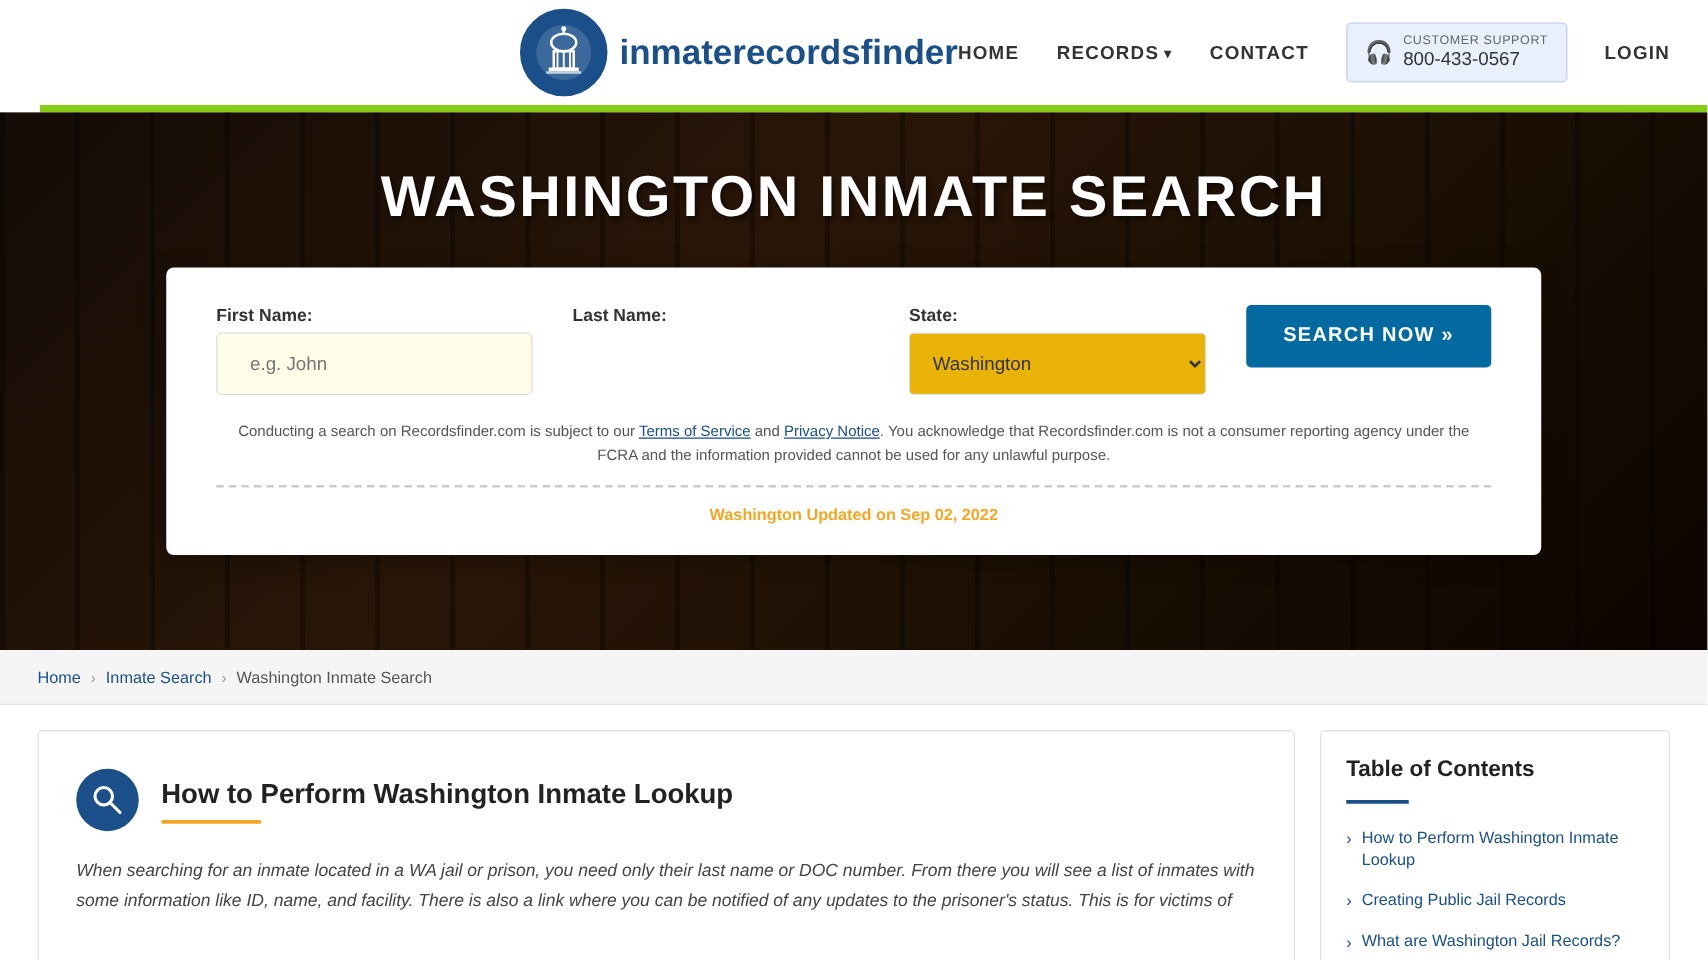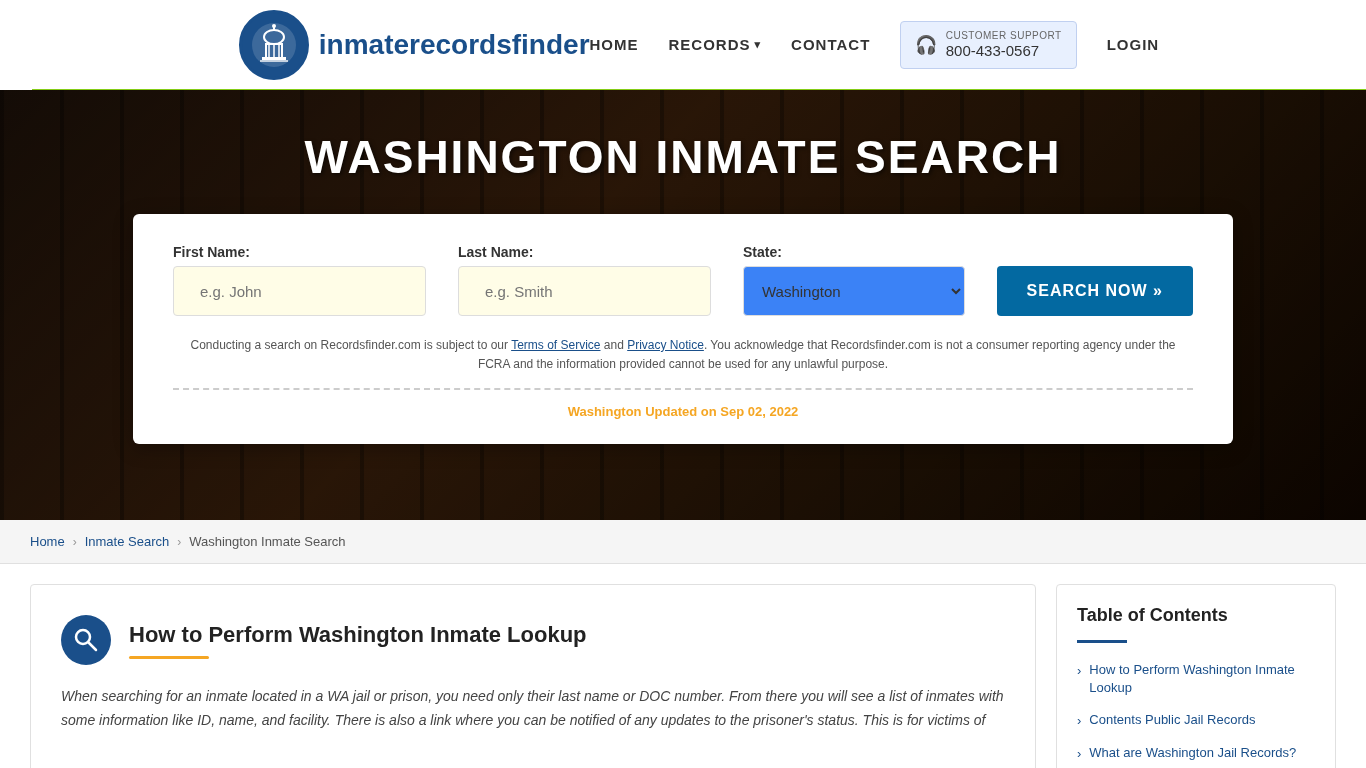--- a/index.html
+++ b/index.html
@@ -2,24 +2,24 @@
 <html><head>
   <meta charset="utf-8">
   <style>
     * { box-sizing: border-box; margin: 0; padding: 0; }
     body { font-family: Arial, sans-serif; font-size: 14px; color: #333; background: #fff; }
 
     
     .header {
       display: flex;
       align-items: center;
-      justify-content: center;
+      justify-content: flex-end;
       padding: 10px 30px;
       background: #fff;
-      border-bottom: 1px solid #84cc16;
+      border-bottom: 6px solid #84cc16;
       height: 90px;
       margin-left: 32px;
     }
     .logo-area {
       display: flex;
       align-items: center;
       gap: 10px;
     }
     .logo-circle {
       width: 70px;
@@ -159,21 +159,21 @@
       background: #f5c518;
       color: #333;
       font-weight: 700;
       font-size: 13px;
       padding: 6px 16px;
       border-radius: 20px;
     }
     .form-row {
       display: flex;
       gap: 32px;
-      align-items: flex-end;
+      align-items: flex-start;
       margin-bottom: 20px;
     }
     .form-group {
       display: flex;
       flex-direction: column;
       gap: 6px;
     }
     .form-group label {
       font-size: 14px;
       font-weight: 600;
@@ -190,21 +190,21 @@
       background: #fffde7;
       color: #999;
       outline: none;
       height: 50px;
     }
     .state-select {
       padding: 12px 14px;
       border: 1px solid #ddd;
       border-radius: 4px;
       font-size: 15px;
-      background: #3b82f6;
+      background: #eab308;
       color: #333;
       outline: none;
       height: 50px;
       width: 100%;
       cursor: pointer;
     }
     .search-btn {
       background: #0369a1;
       color: #fff;
       font-size: 16px;
@@ -417,21 +417,20 @@
 
   <div class="search-card">
 
     <div class="form-row">
       <div class="form-group first-name">
         <label>First Name:</label>
         <input class="form-input" type="text" placeholder="e.g. John" style="">
       </div>
       <div class="form-group last-name">
         <label>Last Name:</label>
-        <input class="form-input" type="text" placeholder="e.g. Smith" style="">
       </div>
       <div class="form-group state">
         <label>State:</label>
         <select class="state-select" id="state-select"><option value="Alabama">Alabama</option><option value="Alaska">Alaska</option><option value="Arizona">Arizona</option><option value="Arkansas">Arkansas</option><option value="California">California</option><option value="Colorado">Colorado</option><option value="Connecticut">Connecticut</option><option value="Delaware">Delaware</option><option value="Florida">Florida</option><option value="Georgia">Georgia</option><option value="Hawaii">Hawaii</option><option value="Idaho">Idaho</option><option value="Illinois">Illinois</option><option value="Indiana">Indiana</option><option value="Iowa">Iowa</option><option value="Kansas">Kansas</option><option value="Kentucky">Kentucky</option><option value="Louisiana">Louisiana</option><option value="Maine">Maine</option><option value="Maryland">Maryland</option><option value="Massachusetts">Massachusetts</option><option value="Michigan">Michigan</option><option value="Minnesota">Minnesota</option><option value="Mississippi">Mississippi</option><option value="Missouri">Missouri</option><option value="Montana">Montana</option><option value="Nebraska">Nebraska</option><option value="Nevada">Nevada</option><option value="New Hampshire">New Hampshire</option><option value="New Jersey">New Jersey</option><option value="New Mexico">New Mexico</option><option value="New York">New York</option><option value="North Carolina">North Carolina</option><option value="North Dakota">North Dakota</option><option value="Ohio">Ohio</option><option value="Oklahoma">Oklahoma</option><option value="Oregon">Oregon</option><option value="Pennsylvania">Pennsylvania</option><option value="Rhode Island">Rhode Island</option><option value="South Carolina">South Carolina</option><option value="South Dakota">South Dakota</option><option value="Tennessee">Tennessee</option><option value="Texas">Texas</option><option value="Utah">Utah</option><option value="Vermont">Vermont</option><option value="Virginia">Virginia</option><option value="Washington" selected="">Washington</option><option value="West Virginia">West Virginia</option><option value="Wisconsin">Wisconsin</option><option value="Wyoming">Wyoming</option></select>
       </div>
       <button class="search-btn">SEARCH NOW »</button>
     </div>
 
     <p class="disclaimer-text">
       Conducting a search on Recordsfinder.com is subject to our <a href="#">Terms of Service</a> and <a href="#">Privacy Notice</a>. You acknowledge that Recordsfinder.com is not a consumer reporting agency under the FCRA and the information provided cannot be used for any unlawful purpose.
@@ -473,21 +472,21 @@
   <aside class="toc-sidebar">
     <h3 class="toc-title">Table of Contents</h3>
     <div class="toc-divider"></div>
     <div id="toc-items-container">
         <div class="toc-item">
           <span class="toc-item-arrow">›</span>
           <span class="toc-item-text">How to Perform Washington Inmate Lookup</span>
         </div>
         <div class="toc-item">
           <span class="toc-item-arrow">›</span>
-          <span class="toc-item-text">Contents Public Jail Records</span>
+          <span class="toc-item-text">Creating Public Jail Records</span>
         </div>
         <div class="toc-item">
           <span class="toc-item-arrow">›</span>
           <span class="toc-item-text">What are Washington Jail Records?</span>
         </div>
       </div>
   </aside>
 </div>
 
 </body></html>

